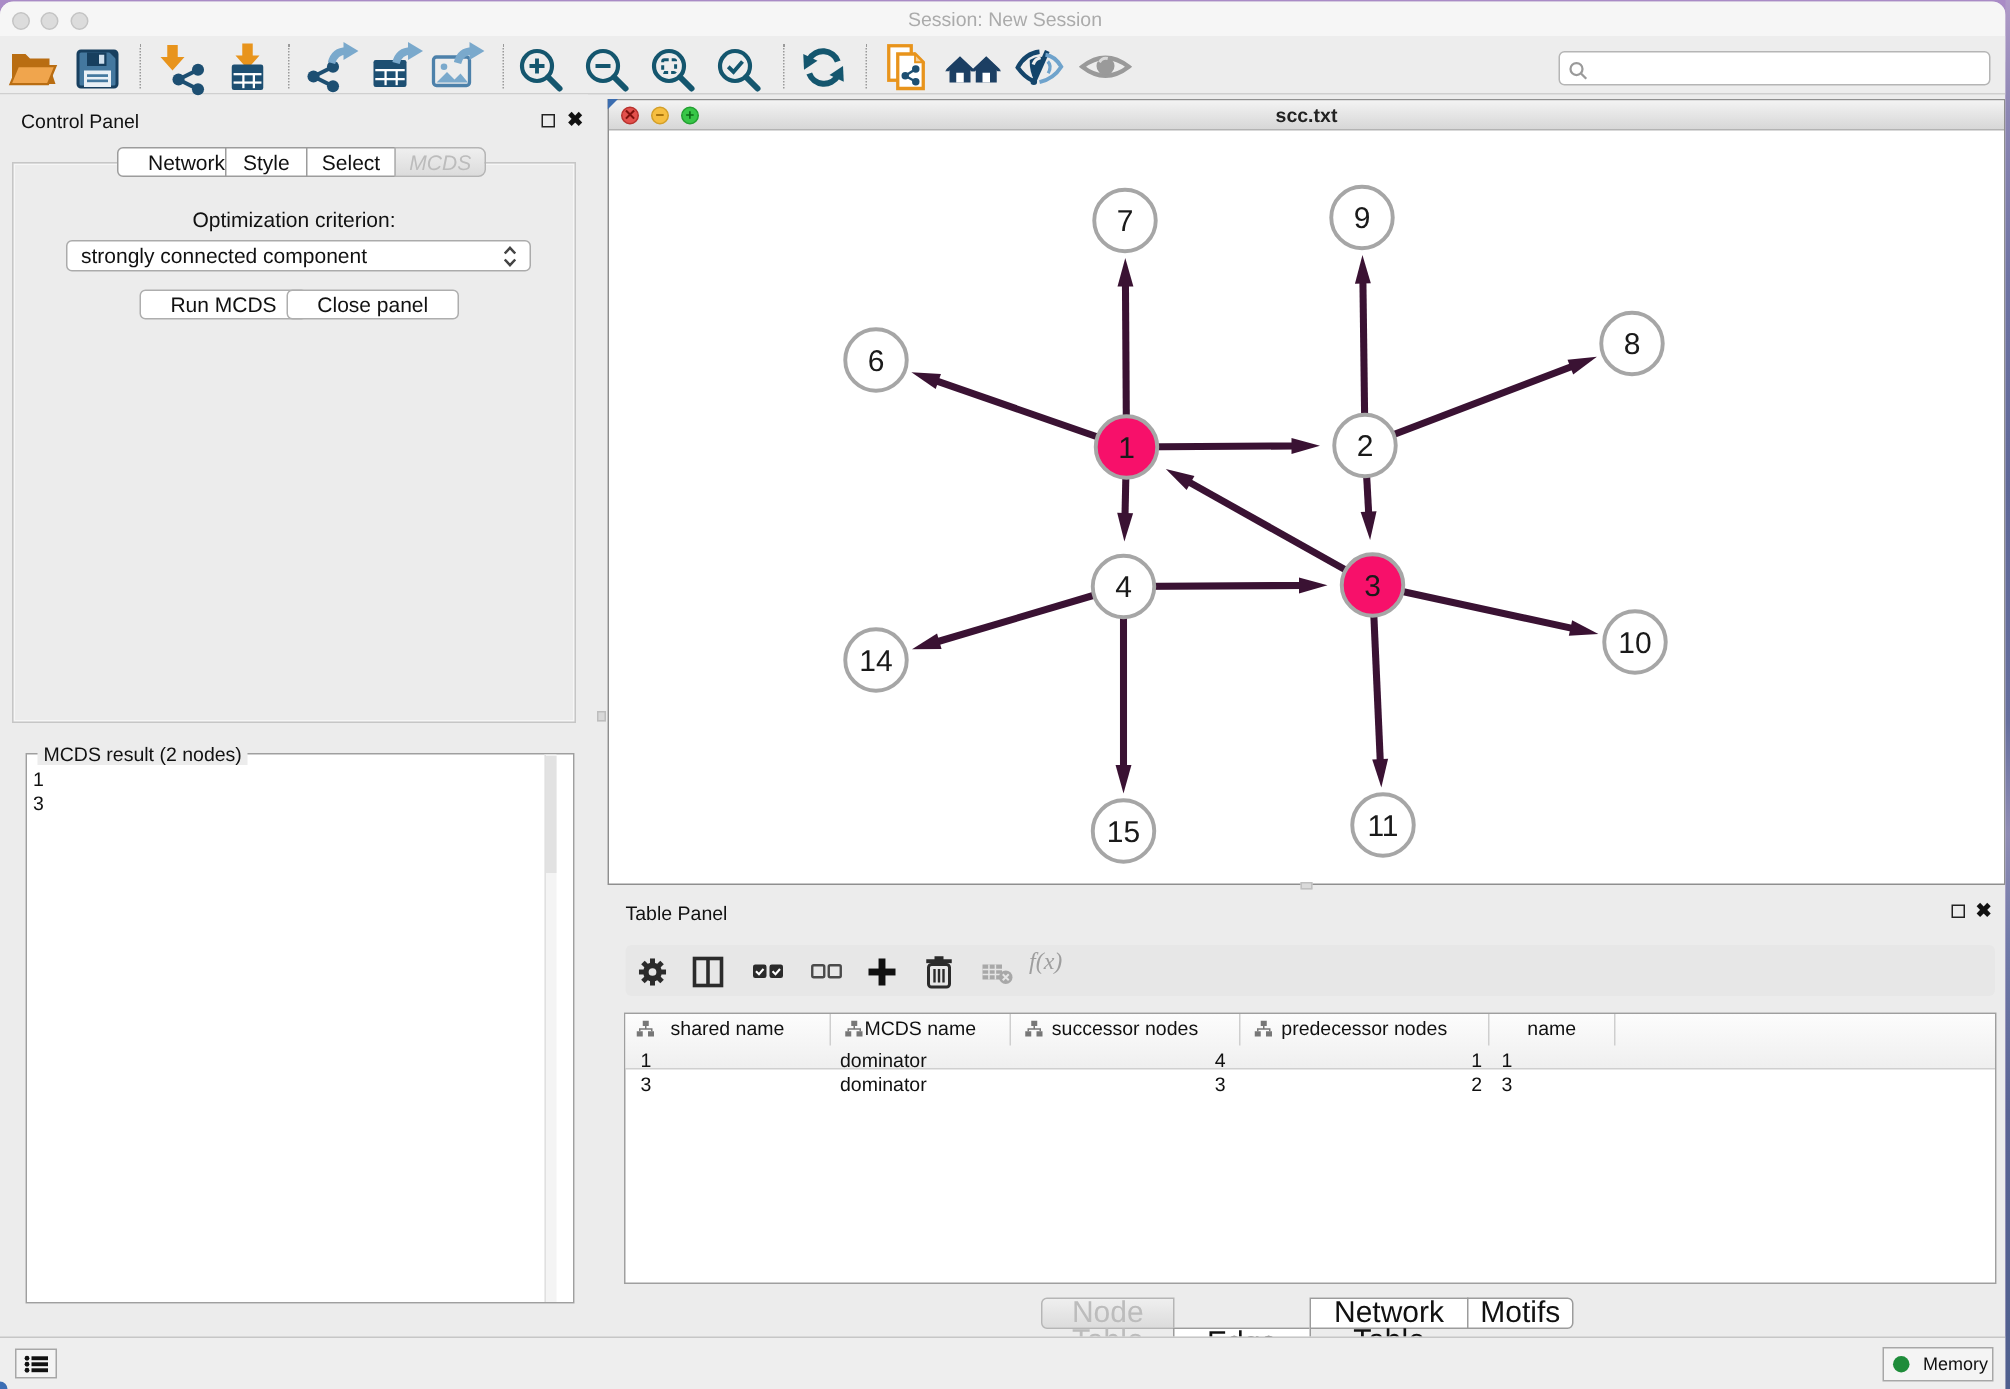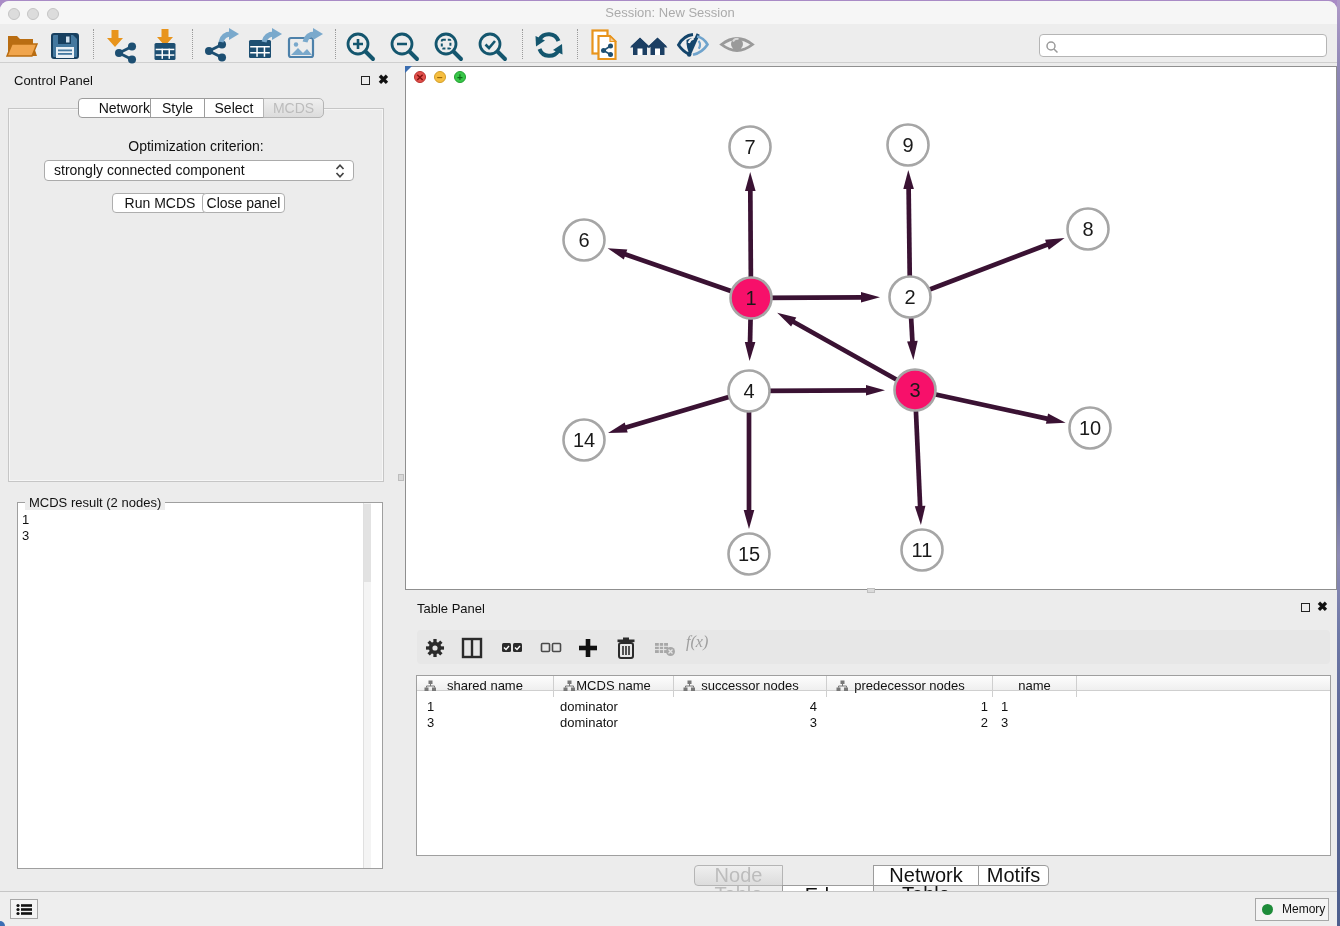--- a/index.html
+++ b/index.html
@@ -47,21 +47,21 @@
 #nettitle { position:absolute; left:0; top:0; width:100%; height:20px;
   background:linear-gradient(#f3f3f3,#d7d7d7); border-bottom:1px solid #b3b3b3;
   font-size:13px; font-weight:bold; color:#222; text-align:center; line-height:20px; }
 .mtl { position:absolute; top:4px; width:12px; height:12px; border-radius:50%;
   font-size:10px; font-weight:bold; text-align:center; line-height:11px; }
 #tpanel-title { position:absolute; left:417px; top:600px; font-size:13px; color:#111; }
 #ttoolbar { position:absolute; left:417px; top:629px; width:913px; height:34px;
   background:#e7e7e7; border-radius:4px; }
 #ttable { position:absolute; left:416px; top:674px; width:915px; height:181px;
   background:#fff; border:1px solid #9f9f9f; }
-#thead { position:absolute; left:0; top:0; width:100%; height:15px;
+#thead { position:absolute; left:0; top:0; width:100%; height:37px;
   background:linear-gradient(#fdfdfd,#efefef); border-bottom:1px solid #cfcfcf; }
 .hcell { position:absolute; top:0; height:21px; border-right:1px solid #cfcfcf;
   font-size:13px; color:#111; text-align:center; line-height:20px; }
 .tcell { position:absolute; font-size:13px; color:#111; }
 .btab { position:absolute; top:864px; height:21px; background:#fff;
   border:1px solid #9c9c9c; font-size:20px; color:#111; text-align:center; line-height:19px; }
 #statusbar { position:absolute; left:0; top:890px; width:1340px; height:35px;
   background:#eeeeee; border-top:1px solid #c6c6c6; }
 #listbtn { position:absolute; left:10px; top:898px; width:28px; height:20px;
   background:#f4f4f4; border:1px solid #a7a7a7; }
@@ -217,36 +217,37 @@
       <path d="M15 12.5 a5 5 0 0 1 5.5 -2.5" fill="none" stroke="#d9d9d9" stroke-width="2"></path>
     </svg>
   <div id="cpanel"></div>
   <div id="cpanel-title">Control Panel</div>
   <div class="float-ic" style="left:361px; top:75px;"></div>
   <div class="x-ic" style="left:378px; top:71px;">✖</div>
   <div id="subpanel"></div>
   <div class="tab" style="left:78px; width:73px; border-radius:4px 0 0 4px;text-align:right;">Network</div>
   <div class="tab" style="left:150px; width:55px;">Style</div>
   <div class="tab" style="left:204px; width:60px;">Select</div>
-  <div class="tab" style="left:263px; width:61px; background:linear-gradient(#efefef,#dcdcdc); color:#bcbcbc; border-radius:0 5px 5px 0; border-color:#b5b5b5;">MCDS</div>
+  <div class="tab" style="left:263px; width:61px; background:linear-gradient(#efefef,#dcdcdc); color:#bcbcbc; border-radius:0 5px 5px 0; border-color:#b5b5b5;font-style:italic;">MCDS</div>
   <div id="optlabel">Optimization criterion:</div>
   <div id="dropdown">strongly connected component
     <svg style="position:absolute; right:8px; top:2px;" width="10" height="16" viewBox="0 0 10 16">
       <path d="M1.5 6 L5 2.2 L8.5 6" fill="none" stroke="#444" stroke-width="1.7"></path>
       <path d="M1.5 10 L5 13.8 L8.5 10" fill="none" stroke="#444" stroke-width="1.7"></path>
     </svg>
   </div>
-  <div class="btn" style="left:93px; width:96px;margin-left:19px;">Run MCDS</div>
-  <div class="btn" style="left:202px; width:83px;">Close panel</div>
+  <div class="btn" style="left:93px; width:112px;">Run MCDS</div>
+  <div class="btn" style="left:191px; width:115px;">Close panel</div>
   <div id="fieldset"></div>
   <div id="fieldlegend">MCDS result (2 nodes)</div>
   <div id="fieldtext">1<br>3</div>
   <div id="fscroll"></div>
   <div id="fthumb"></div>
   <div id="netwin">
+    <div id="nettitle">scc.txt</div>
     <div class="mtl" style="left:8px; background:#e2504c; border:1px solid #b8322e; color:#7e100d;">✕</div>
     <div class="mtl" style="left:28px; background:#f6be40; border:1px solid #d39f28; color:#9a6503;">−</div>
     <div class="mtl" style="left:48px; background:#38c648; border:1px solid #22a031; color:#0d6b18;">+</div>
     <svg id="graph" style="position:absolute; left:0; top:21px;" width="930" height="502">
     <g stroke="#3a1233" stroke-width="4.7">
     <line x1="345.0" y1="210.0" x2="344.3" y2="101.0"></line>
     <line x1="345.0" y1="210.0" x2="217.7" y2="165.8"></line>
     <line x1="345.0" y1="210.0" x2="457.0" y2="209.3"></line>
     <line x1="345.0" y1="210.0" x2="344.0" y2="256.0"></line>
     <line x1="504.0" y1="209.0" x2="502.6" y2="99.0"></line>

